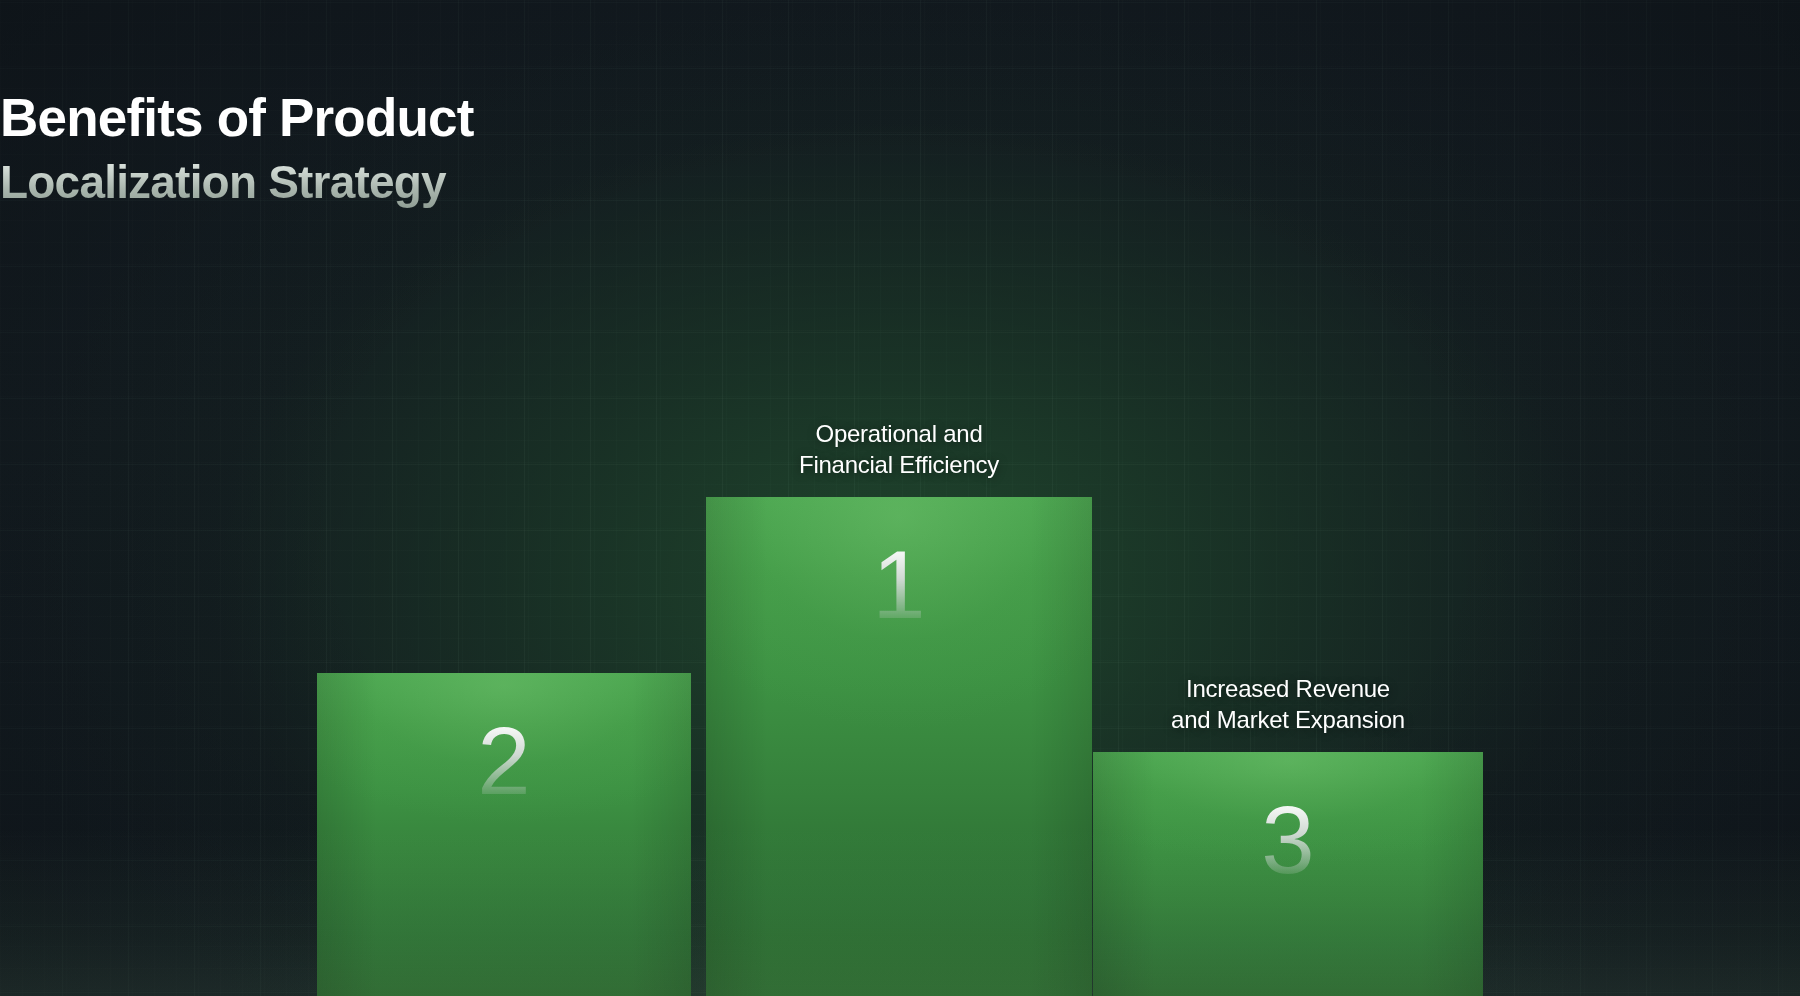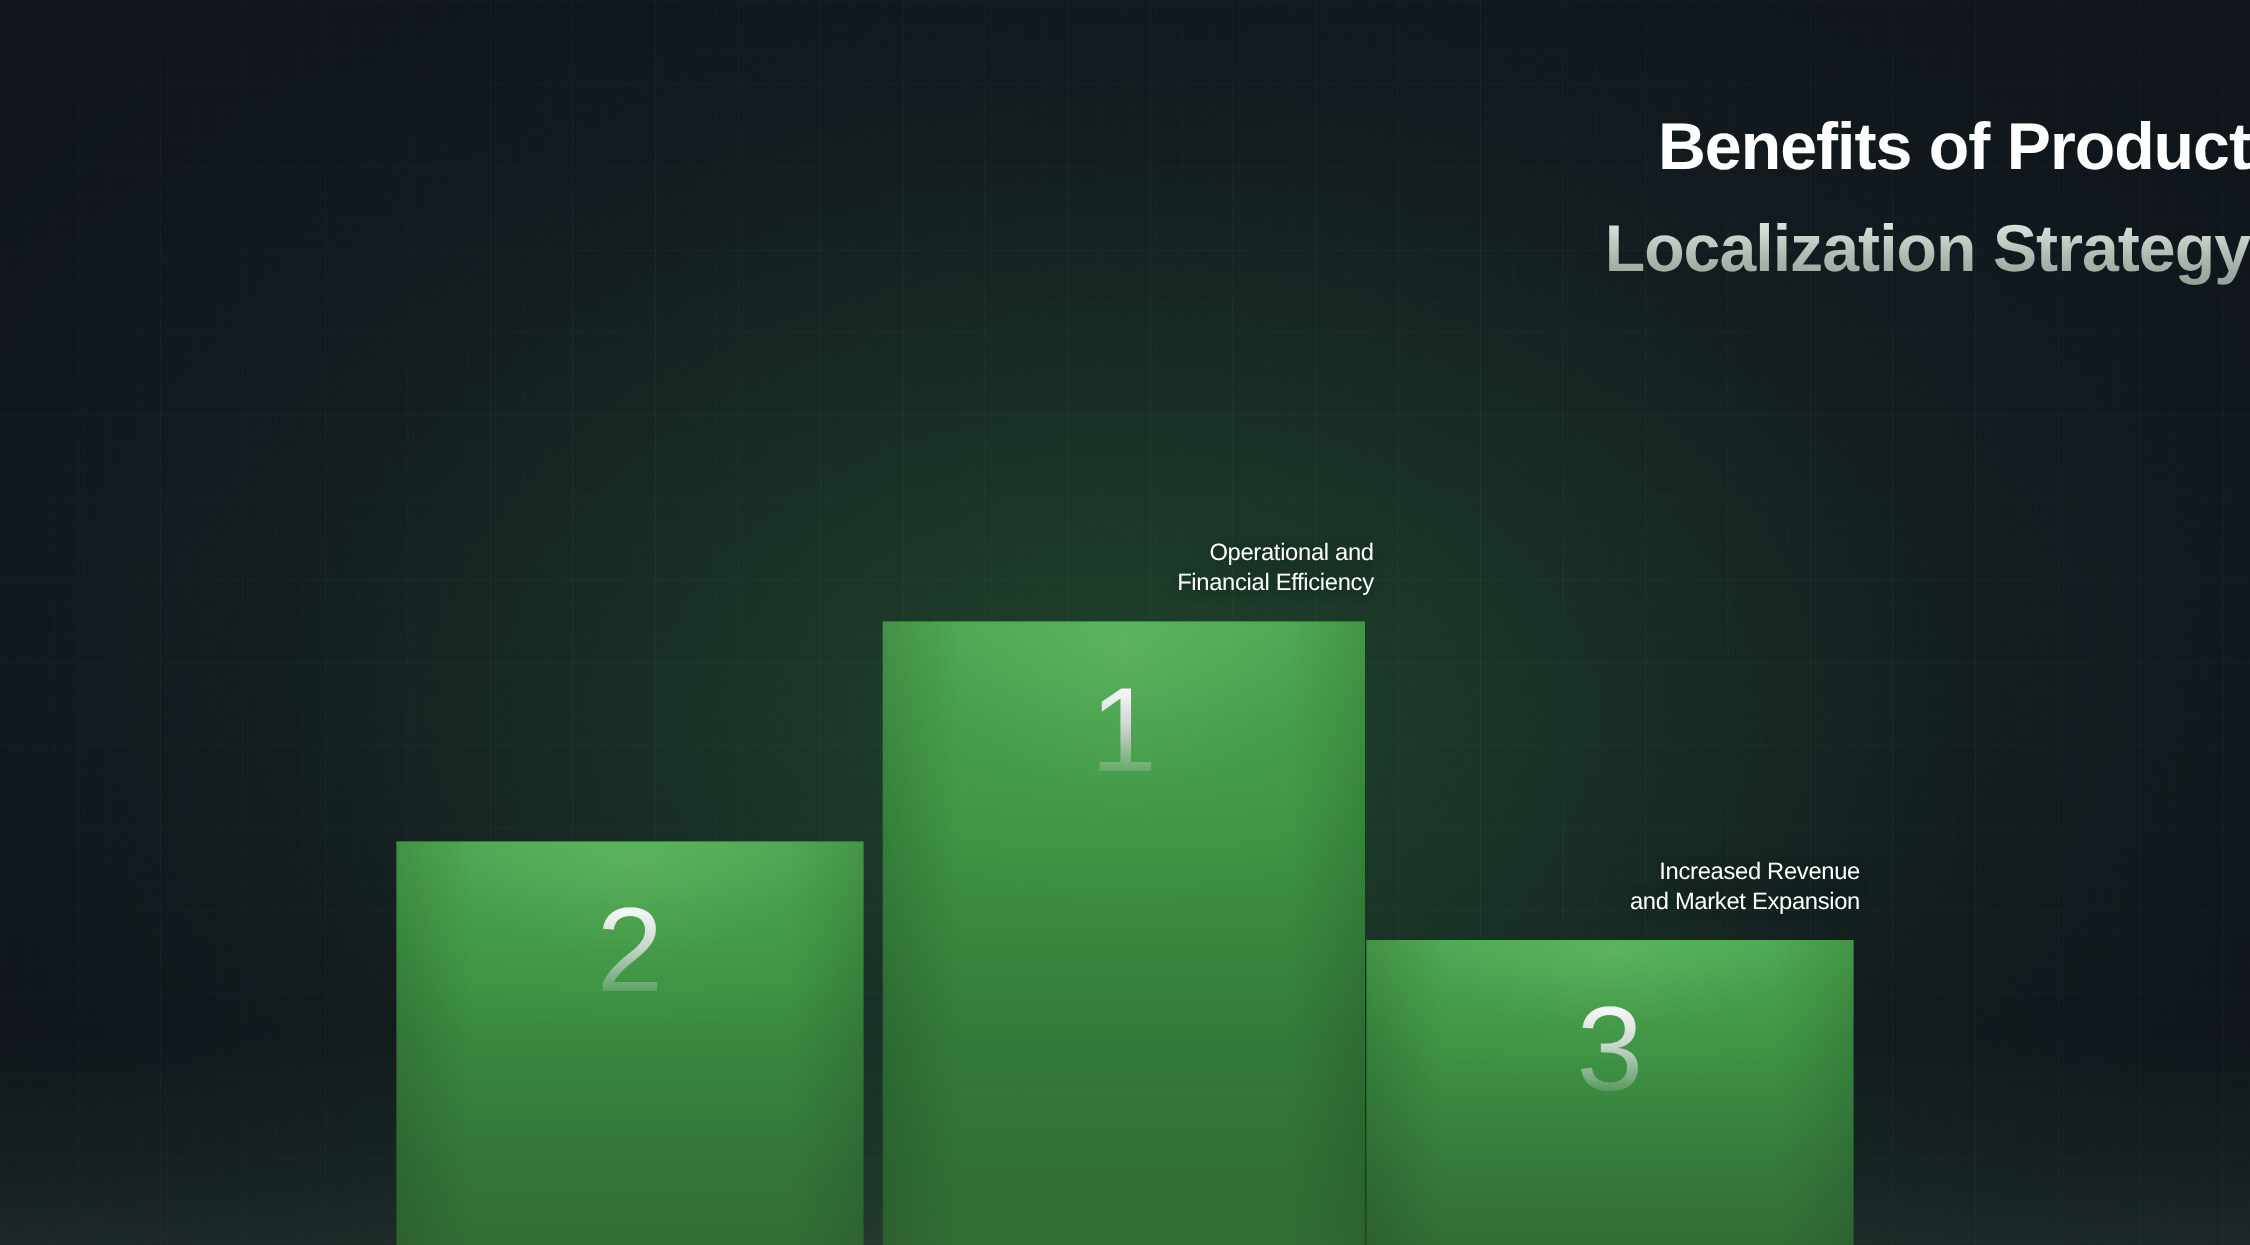--- a/index.html
+++ b/index.html
@@ -56,40 +56,40 @@
     background:
       radial-gradient(ellipse 1400px 900px at 50% 52%, rgba(0,0,0,0) 40%, rgba(10,14,18,0.55) 88%, rgba(8,11,15,0.85) 100%);
     pointer-events:none;
   }
 
   
   .title-block {
     position:absolute;
     top:86px;
     left:0; right:0;
-    text-align:right;
+    text-align:left;
     z-index:5;
   }
 
   .title-line-1 {
     font-size:53px;
     font-weight:700;
     letter-spacing:-0.8px;
     color:#ffffff;
     line-height:1.22;
     display:block;
   }
 
   .title-line-2 {
-    font-size:53px;
+    font-size:46px;
     font-weight:700;
     letter-spacing:-0.8px;
     line-height:1.22;
     display:block;
-    margin-top:17px;
+    margin-top:3px;
     background:linear-gradient(180deg, #e8eeea 0%, #cfd8d2 28%, #aab6ae 62%, #8d9c92 100%);
     -webkit-background-clip:text;
     background-clip:text;
     -webkit-text-fill-color:transparent;
     color:#b6c2ba;
   }
 
   
   .podium {
     position:absolute;
@@ -101,23 +101,23 @@
     position:absolute;
     bottom:0;
   }
 
   .col-label {
     position:absolute;
     bottom:100%;
     left:50%;
     transform:translateX(-50%);
     width:360px;
-    text-align:right;
+    text-align:center;
     color:#ffffff;
-    font-size:19px;
+    font-size:24px;
     font-weight:500;
     line-height:1.30;
     letter-spacing:-0.25px;
     padding-bottom:17px;
     text-shadow:0 1px 10px rgba(0,0,0,0.45);
     white-space:pre-line;
   }
 
   .bar {
     position:relative;

